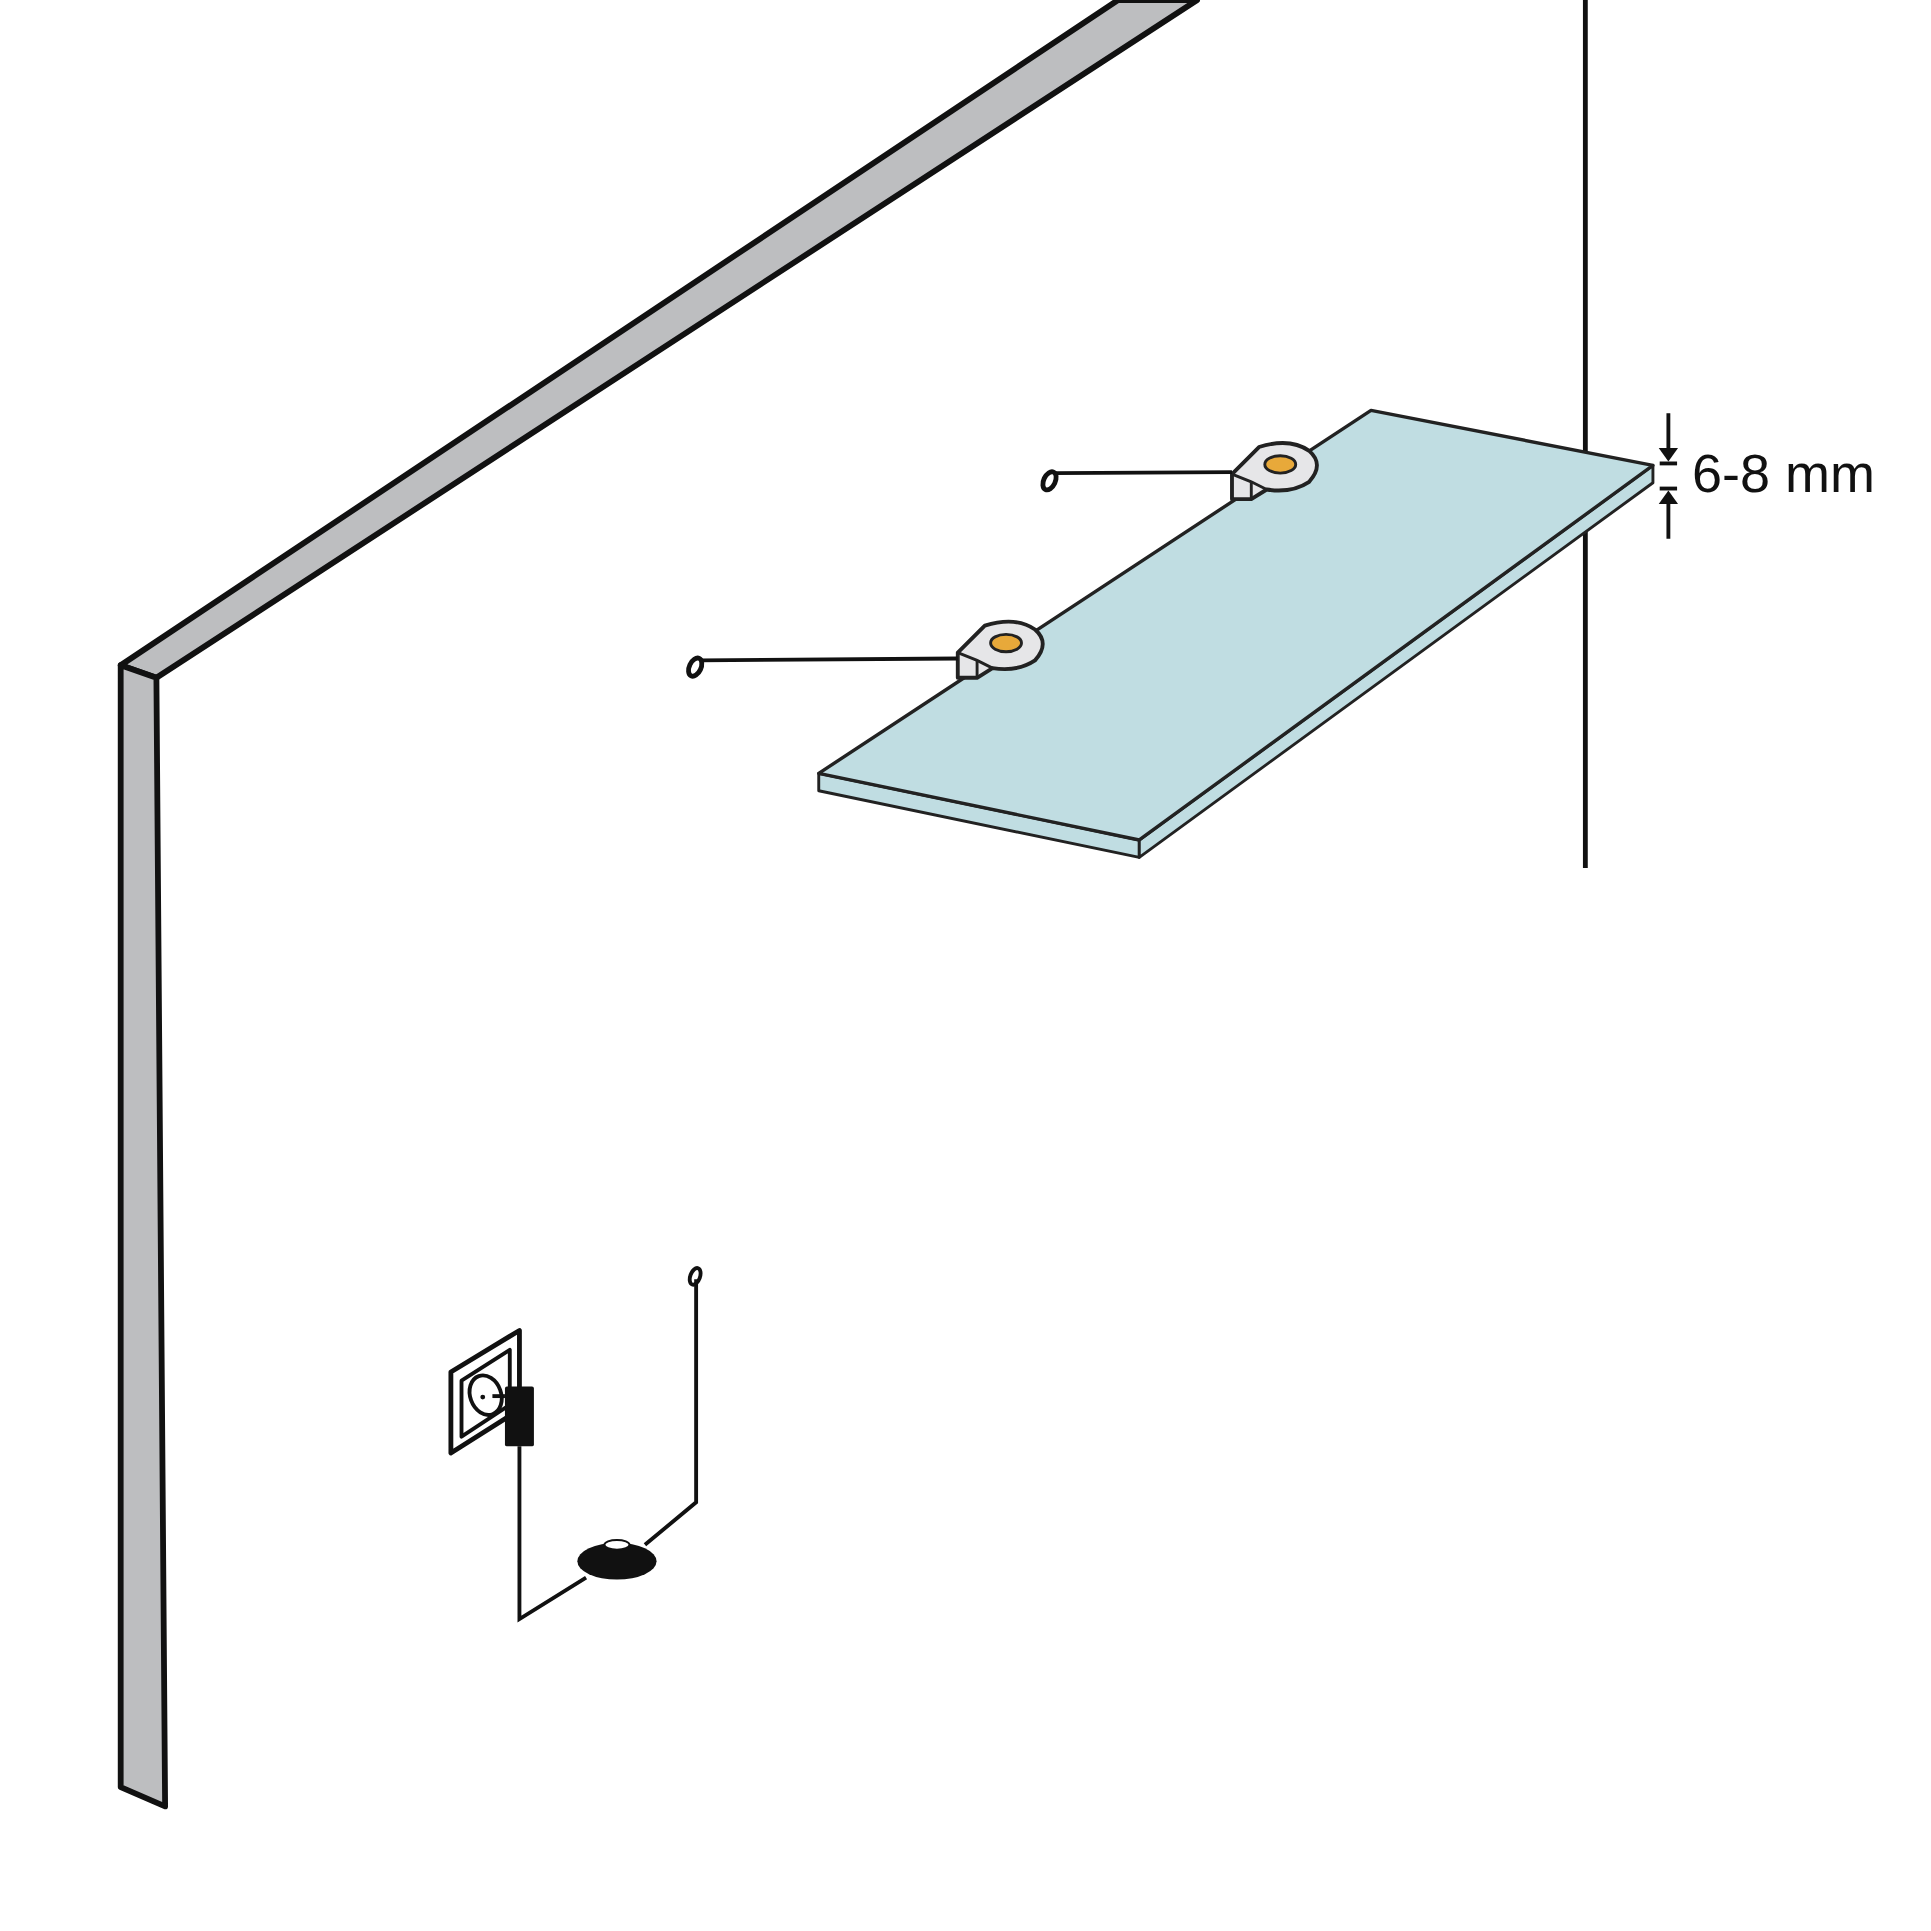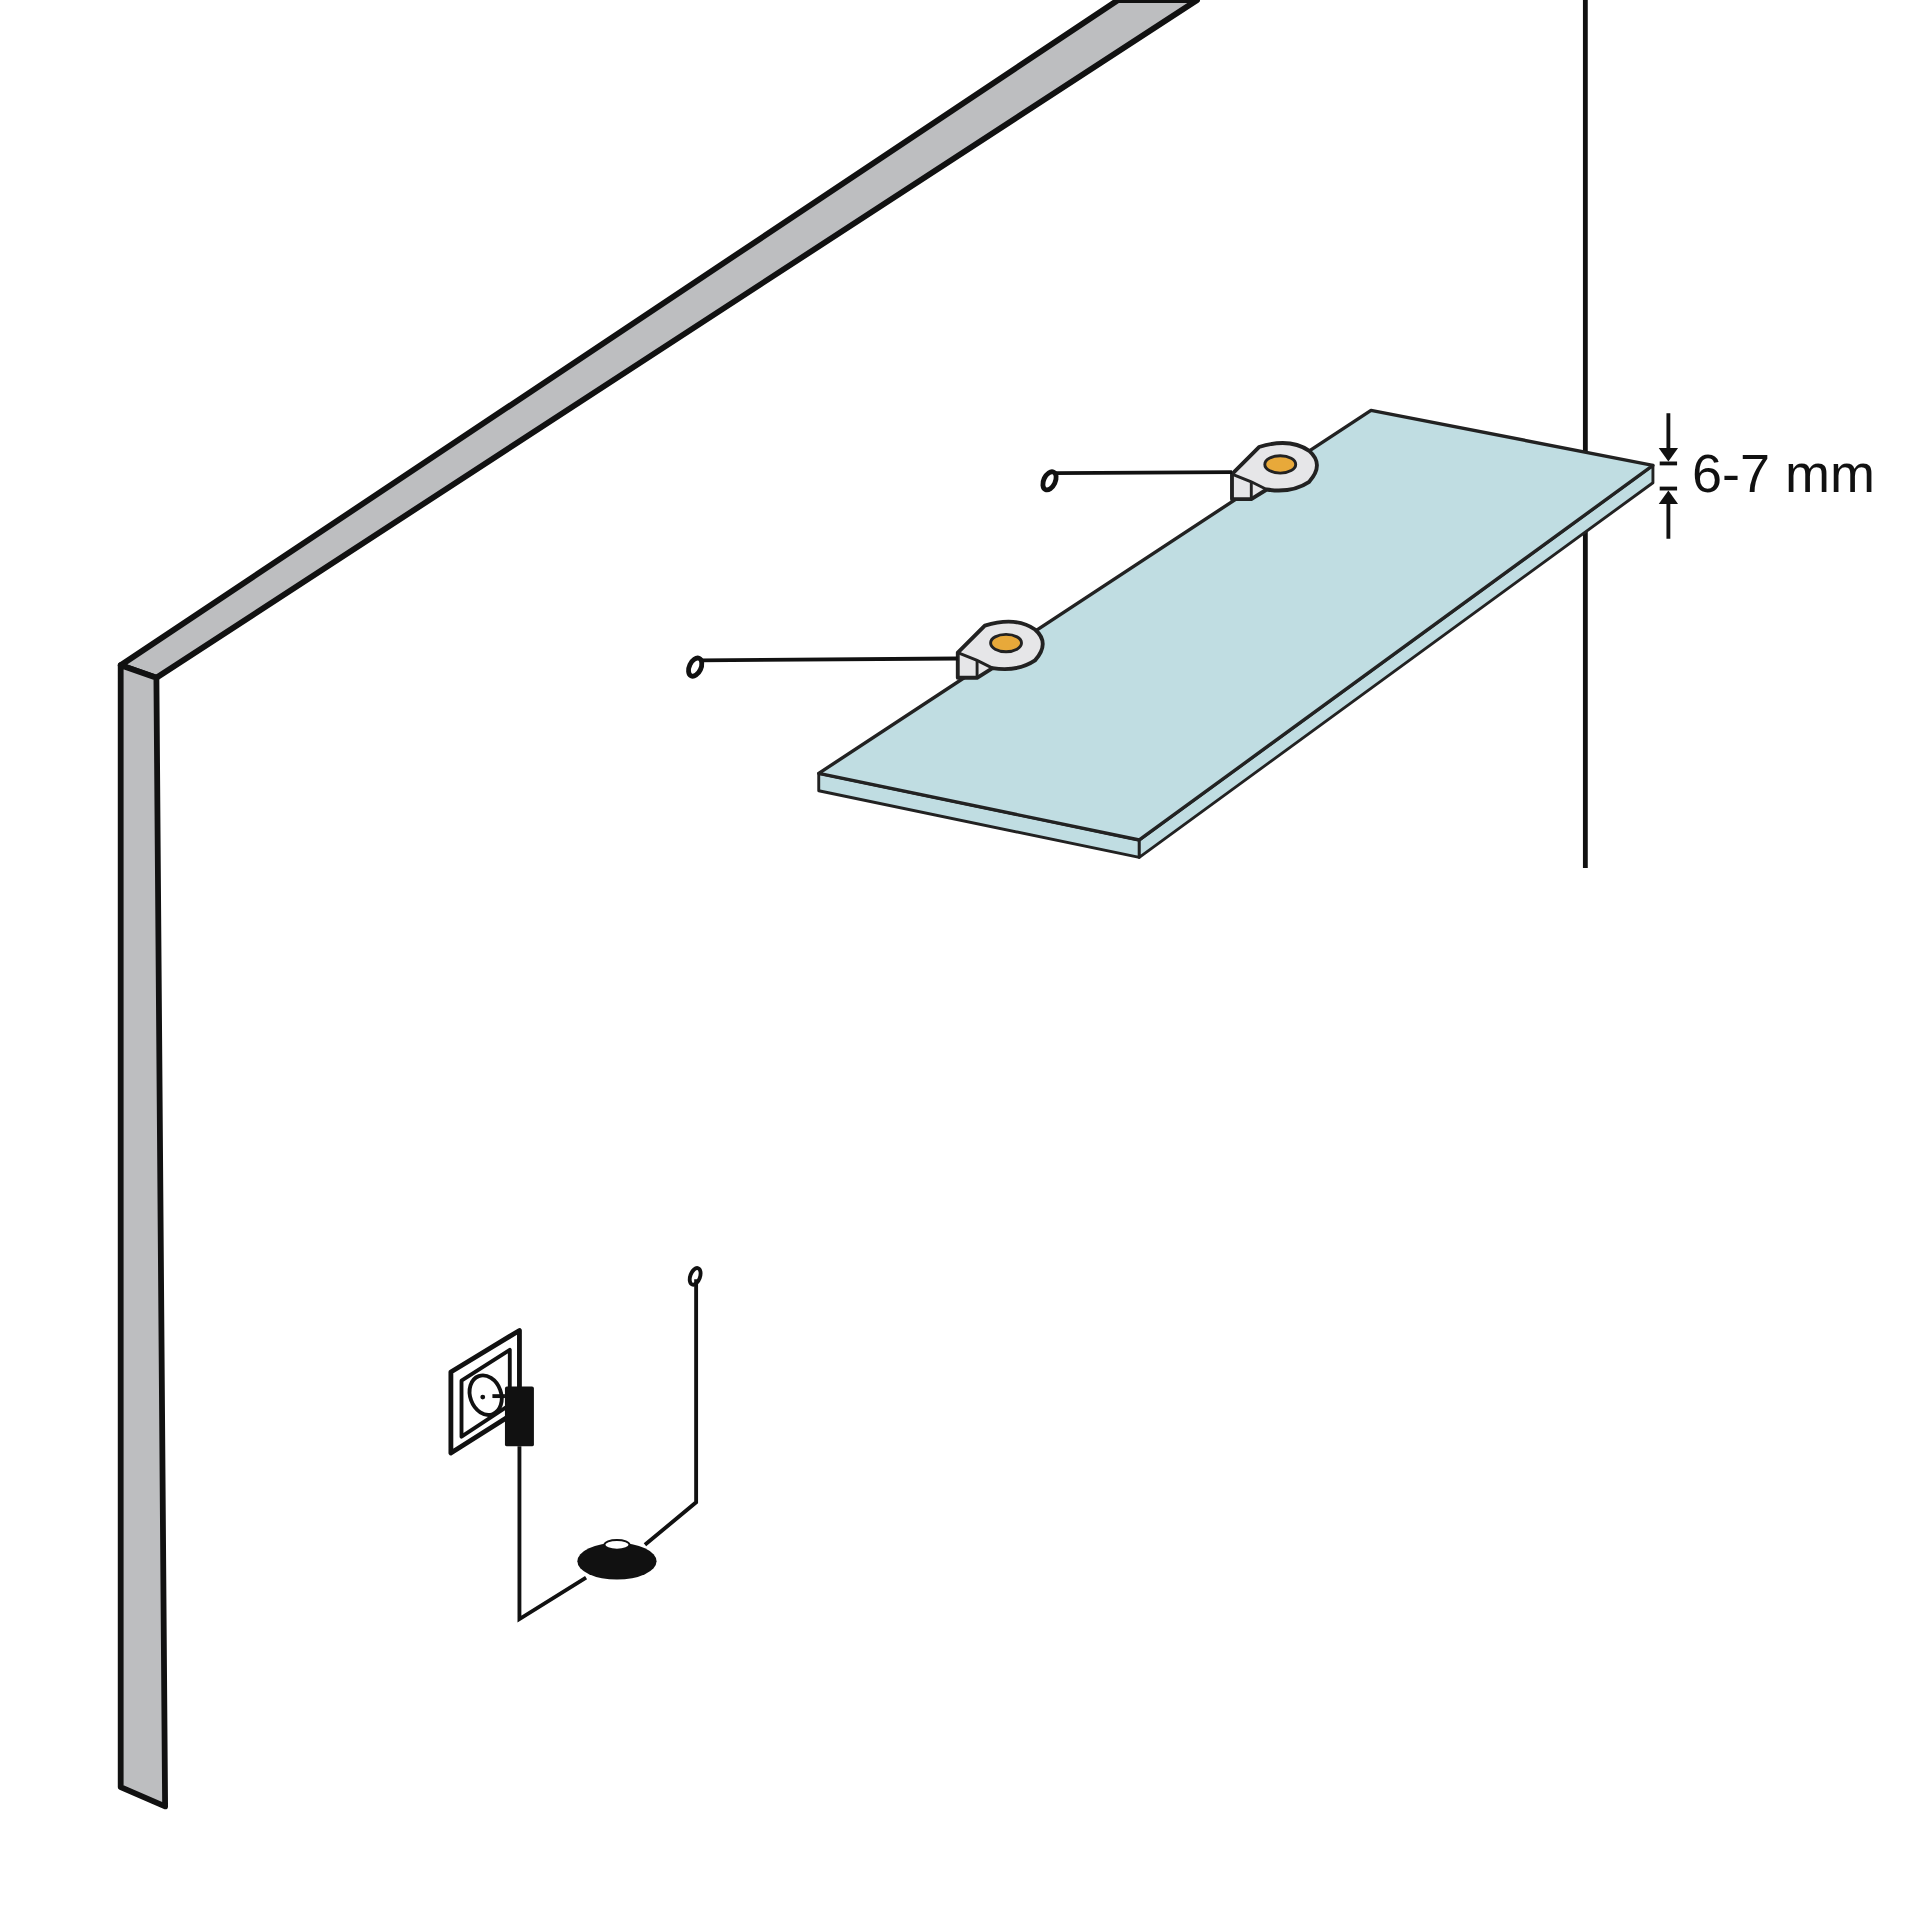--- a/index.html
+++ b/index.html
@@ -84,14 +84,14 @@
   <g>
     <line x1="1728" y1="428" x2="1728" y2="473" stroke="#111111" stroke-width="4"></line>
     <polygon points="1718,464 1738,464 1728,478" fill="#111111"></polygon>
     <line x1="1719" y1="480" x2="1737" y2="480" stroke="#111111" stroke-width="4"></line>
     <line x1="1719" y1="506" x2="1737" y2="506" stroke="#111111" stroke-width="4"></line>
     <polygon points="1718,522 1738,522 1728,508" fill="#111111"></polygon>
     <line x1="1728" y1="513" x2="1728" y2="558" stroke="#111111" stroke-width="4"></line>
   </g>
 </svg>
 
-<div class="dim-label">6-7 mm</div>
+<div class="dim-label">6-8 mm</div>
 
 
 </body></html>

